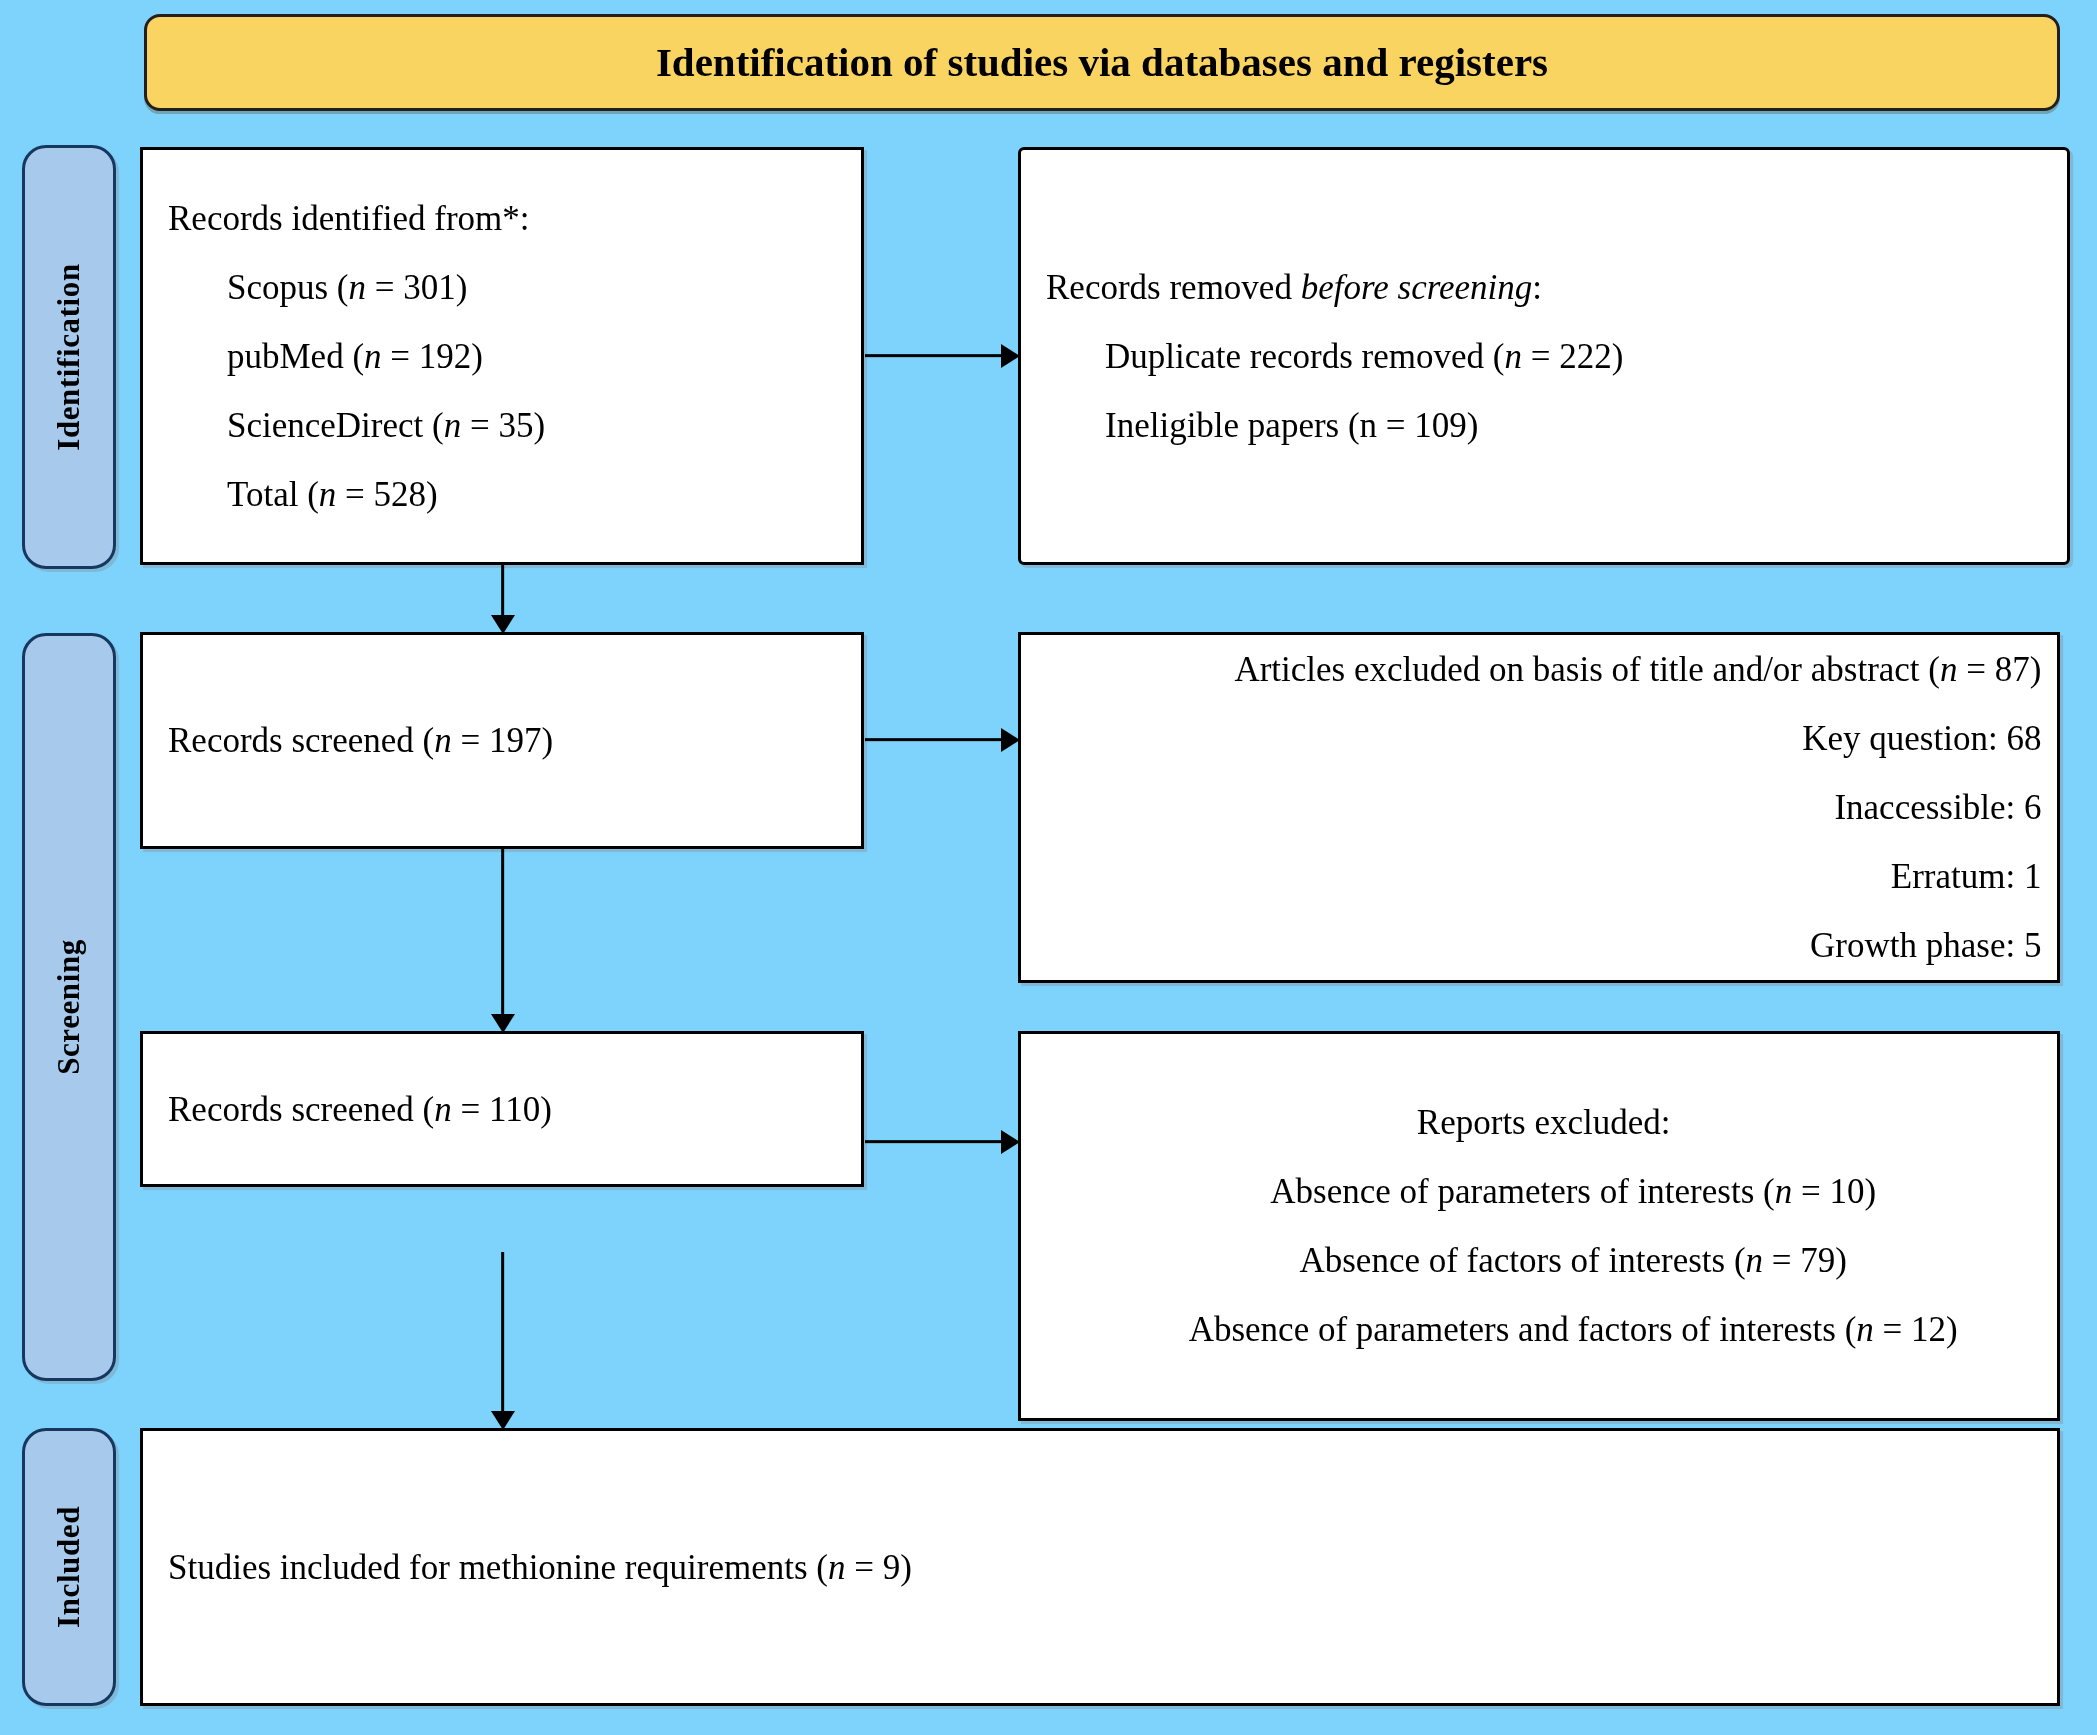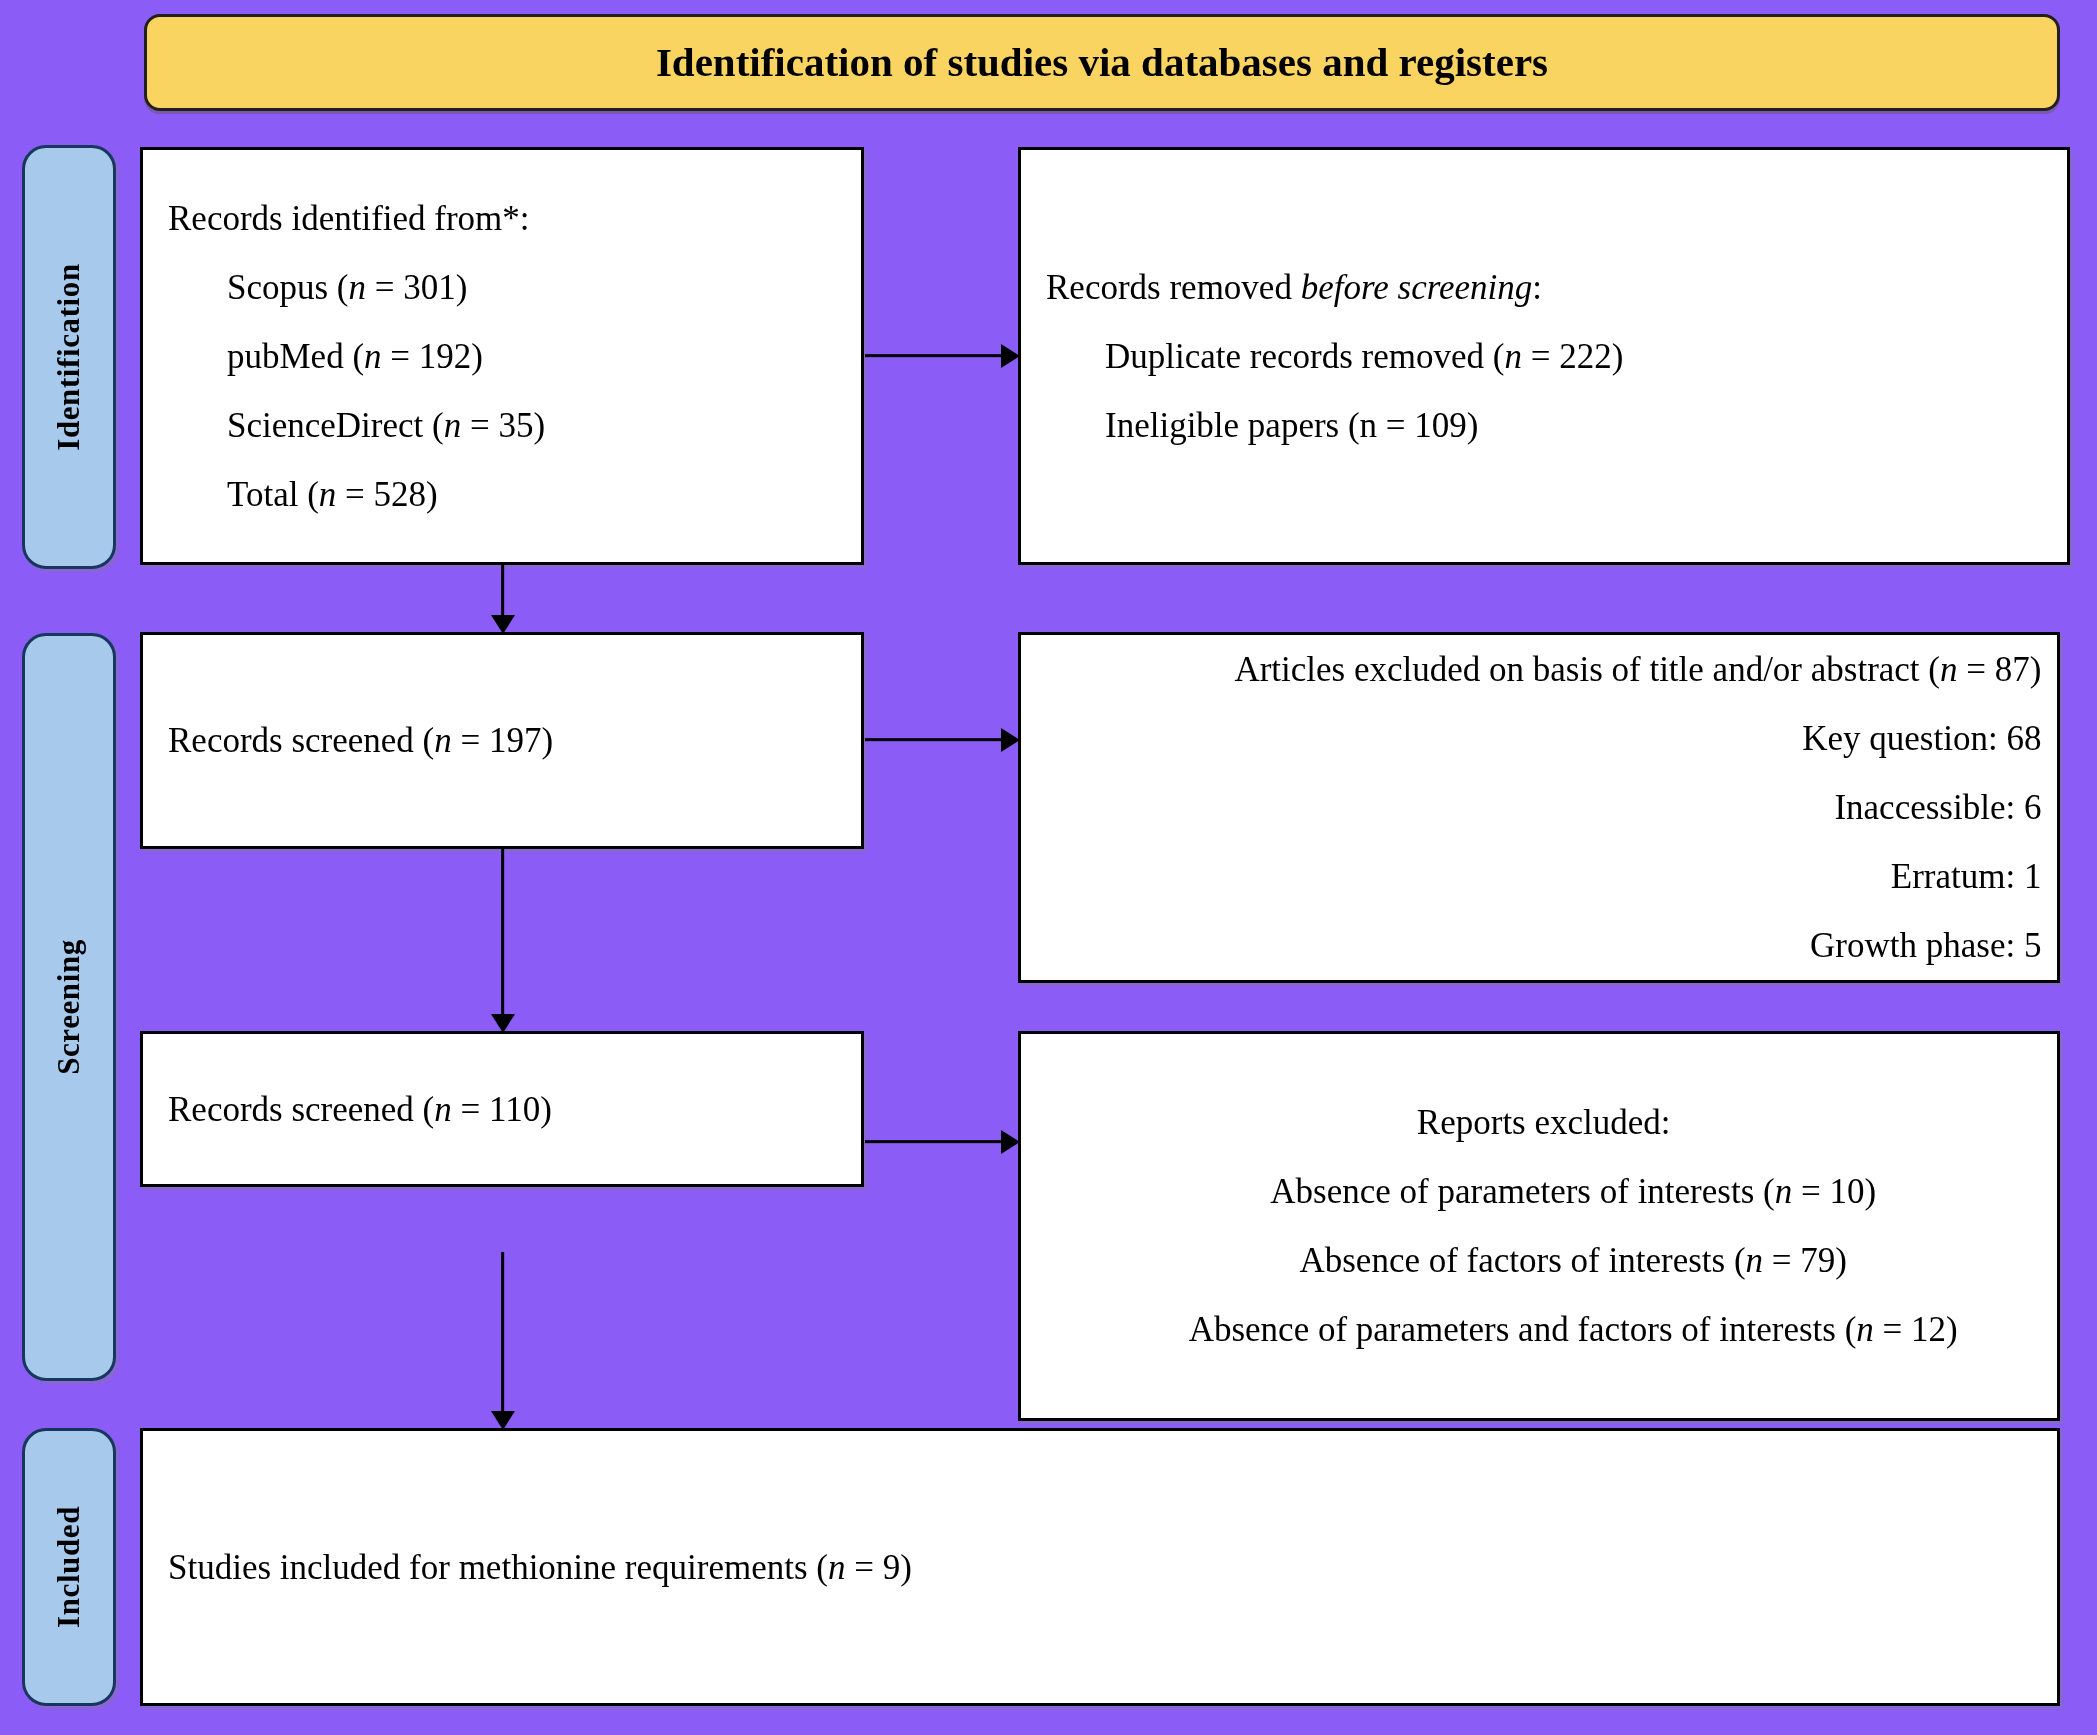--- a/index.html
+++ b/index.html
@@ -1,20 +1,20 @@
 <!DOCTYPE html>
 <html style="--banner-fill: #FAD461; --banner-border: #231F1F; --stage-fill: #A7C9EB; --stage-border: #17375E; --box-border: #000000;font-size:10px"><head>
 <meta charset="utf-8">
 <style>
   html, body { margin: 0; padding: 0; background: #ffffff; }
   .canvas {
     position: relative;
     width: 2097px;
     height: 1735px;
-    background: #8b5cf6;
+    background: #7dd3fc;
     font-family: "Liberation Serif", "DejaVu Serif", serif;
     color: #000000;
   }
 
   
   .banner {
     position: absolute;
     left: 144px; top: 13.7px; width: 1916px; height: 97px;
     background: var(--banner-fill, #FAD461);
     border: 3.7px solid var(--banner-border, #231f1f);
@@ -55,21 +55,21 @@
     box-sizing: border-box;
     display: flex; flex-direction: column; justify-content: center;
     padding: 15.6px 15.6px 15.6px 25px;
     font-size: 35px;
     box-shadow: 3.1px 3.1px 0 rgba(128,128,128,0.3);
   }
   .line { line-height: 69px; white-space: nowrap; }
   .item { padding-left: 59px; }
 
   .box-identified { left: 140px; top: 147px; width: 724px; height: 418px; }
-  .box-removed    { left: 1018px; top: 147px; width: 1052px; height: 418px; }
+  .box-removed    { left: 1018px; top: 147px; width: 1052px; height: 418px; border-radius: 6px; }
   .box-screened1  { left: 140px; top: 632px; width: 724px; height: 217px; }
   .box-excluded1  { left: 1018px; top: 632px; width: 1042px; height: 351px; text-align: right; }
   .box-screened2  { left: 140px; top: 1031px; width: 724px; height: 156px; }
   .box-excluded2  { left: 1018px; top: 1031px; width: 1042px; height: 390px; align-items: center; }
   .box-included   { left: 140px; top: 1428px; width: 1920px; height: 278px; }
 
   
   .arrow-v { position: absolute; width: 25px; }
   .arrow-v .shaft {
     position: absolute; left: 50%; transform: translateX(-50%);

